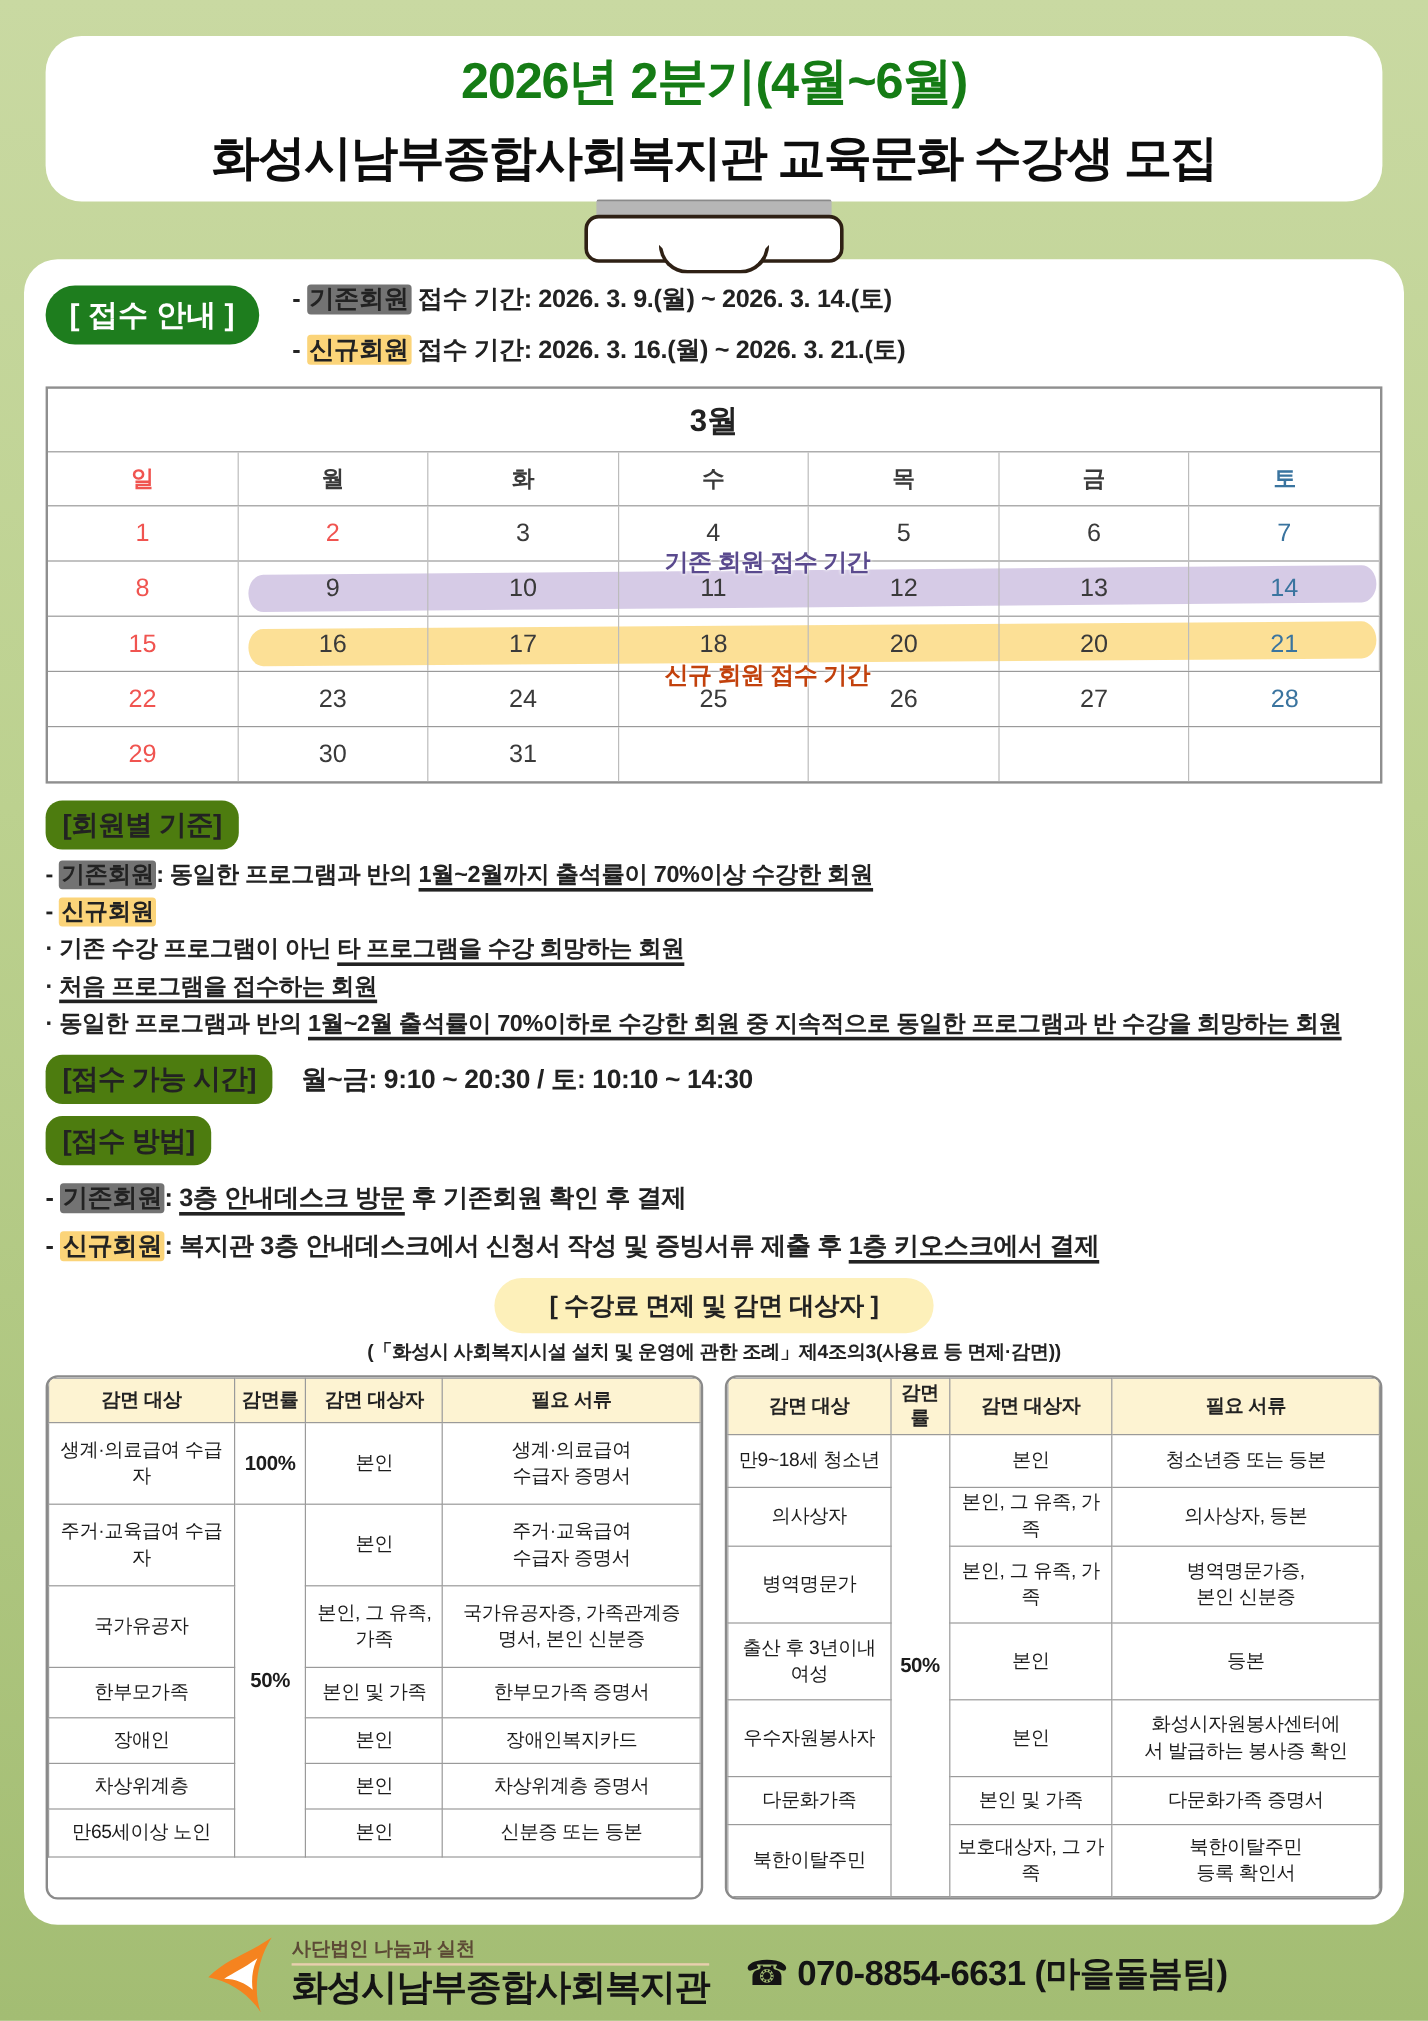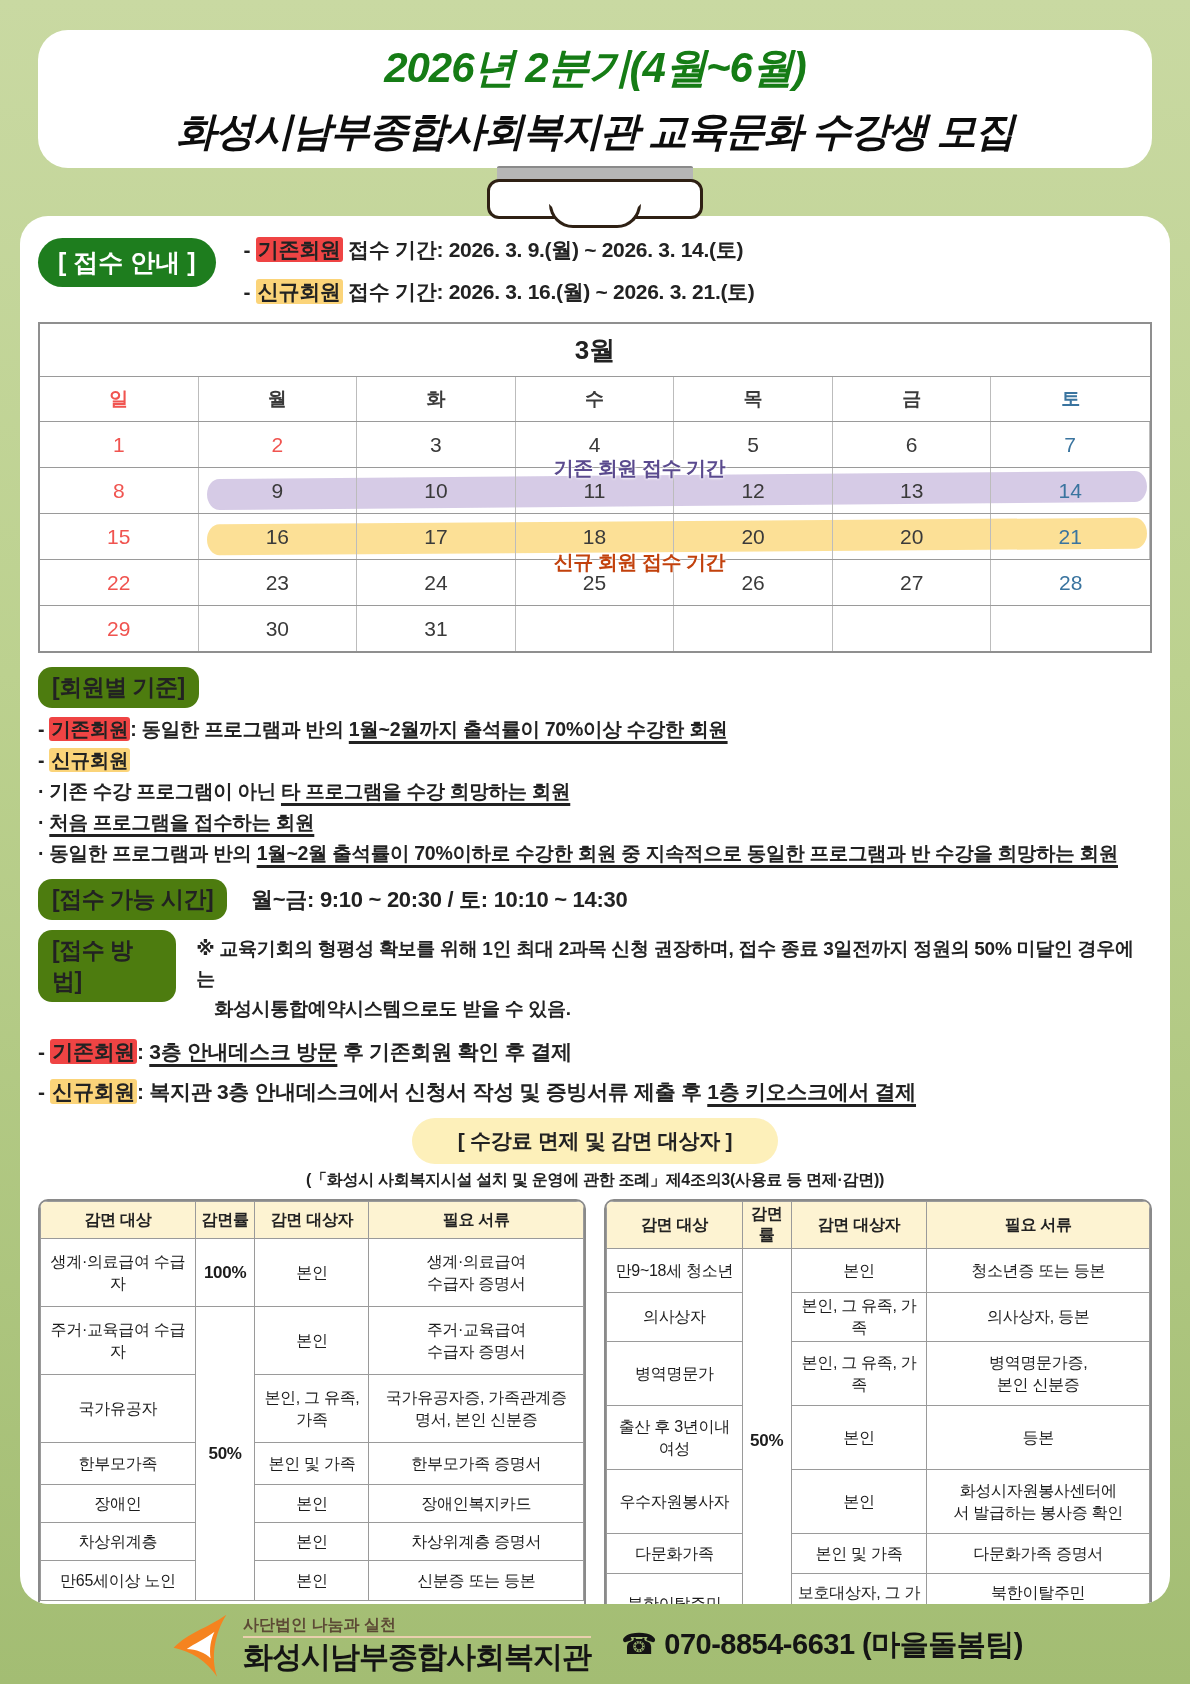--- a/index.html
+++ b/index.html
@@ -3,38 +3,38 @@
 <meta charset="utf-8">
 <style>
   html,body{margin:0;padding:0;}
   body{
     width:1190px;height:1684px;position:relative;overflow:hidden;
     background:linear-gradient(180deg,#c9d9a2 0%,#bcd18f 40%,#a3bd73 100%);
     font-family:"Liberation Sans","DejaVu Sans",sans-serif;color:#222;
   }
   
   .header-card{position:absolute;top:30px;left:38px;right:38px;height:138px;background:#fff;
-    border-radius:30px;display:flex;flex-direction:column;align-items:center;justify-content:center;gap:8px;font-style:italic;}
+    border-radius:30px;display:flex;flex-direction:column;align-items:center;justify-content:center;gap:8px;}
   .title-quarter{font-size:42px;font-weight:800;color:#157c15;letter-spacing:-1px;}
   .title-main{font-size:40px;font-weight:800;color:#0d0d0d;letter-spacing:-1.5px;}
   
   .clip{position:absolute;top:166px;left:50%;transform:translateX(-50%);width:216px;height:58px;z-index:10;}
   .clip-bar{position:absolute;top:0;left:10px;right:10px;height:17px;background:#b6b6b6;border-top:2px solid #8a8a8a;border-radius:2px;}
   .clip-body{position:absolute;top:13px;left:0;right:0;height:34px;background:#fff;border:3px solid #2e2014;border-radius:12px;}
   .clip-notch{position:absolute;bottom:-4px;left:50%;transform:translateX(-50%);width:86px;height:18px;background:#fff;
     border:3px solid #2e2014;border-top:3px solid #fff;border-radius:0 0 44px 44px;}
   
   .main-card{position:absolute;top:216px;left:20px;right:20px;height:1388px;background:#fff;border-radius:28px;
     padding:14px 18px 0;box-sizing:border-box;overflow:hidden;}
   .reception{display:flex;align-items:flex-start;gap:28px;}
   .pill-green{background:#1e7d1e;color:#fff;font-weight:800;font-size:25px;padding:8px 20px;border-radius:28px;
     margin-top:8px;white-space:nowrap;}
   .reception-lines{display:flex;flex-direction:column;gap:6px;padding-top:2px;}
   .info-line{font-size:21px;font-weight:600;line-height:36px;letter-spacing:-0.3px;}
-  .seg-hlp{background:#ef4444;padding:1px 2px;border-radius:3px;}
+  .seg-hlp{background:#737373;padding:1px 2px;border-radius:3px;}
   .seg-hly{background:#fbd479;padding:1px 2px;border-radius:3px;}
   .seg-bu{font-weight:800;text-decoration:underline;text-decoration-thickness:2.5px;text-underline-offset:5px;}
   
   .cal{margin-top:12px;border:2px solid #8f8f8f;}
   .cal-title{height:52px;display:flex;align-items:center;justify-content:center;font-size:26px;font-weight:800;
     border-bottom:1px solid #9a9a9a;}
   .cal-head{display:grid;grid-template-columns:repeat(7,1fr);height:44px;border-bottom:1px solid #9a9a9a;}
   .cal-head>div{display:flex;align-items:center;justify-content:center;font-size:19px;font-weight:600;border-right:1px solid #bcbcbc;}
   .cal-head>div:last-child{border-right:none;}
   .cal-row{display:grid;grid-template-columns:repeat(7,1fr);height:45px;border-bottom:1px solid #9a9a9a;position:relative;}
@@ -181,24 +181,20 @@
     </div>
   </div>
 
   <div class="time-row">
     <span class="section-label">[접수 가능 시간]</span>
     <span class="time-text">월~금: 9:10 ~ 20:30 / 토: 10:10 ~ 14:30</span>
   </div>
 
   <div class="method-row">
     <span class="section-label">[접수 방법]</span>
-    <div class="method-note">
-      <div class="n1">※ 교육기회의 형평성 확보를 위해 1인 최대 2과목 신청 권장하며, 접수 종료 3일전까지 정원의 50% 미달인 경우에는</div>
-      <div class="n2">화성시통합예약시스템으로도 받을 수 있음.</div>
-    </div>
   </div>
 
   <div class="method-lines">
     <div class="info-line"><span>- </span><span class="seg-hlp">기존회원</span><span>: </span><span class="seg-bu">3층 안내데스크 방문</span><span> 후 기존회원 확인 후 결제</span></div>
     <div class="info-line"><span>- </span><span class="seg-hly">신규회원</span><span>: 복지관 3층 안내데스크에서 신청서 작성 및 증빙서류 제출 후 </span><span class="seg-bu">1층 키오스크에서 결제</span></div>
   </div>
 
   <div class="discount-pill-row">
     <span class="pill-yellow">[ 수강료 면제 및 감면 대상자 ]</span>
   </div>

